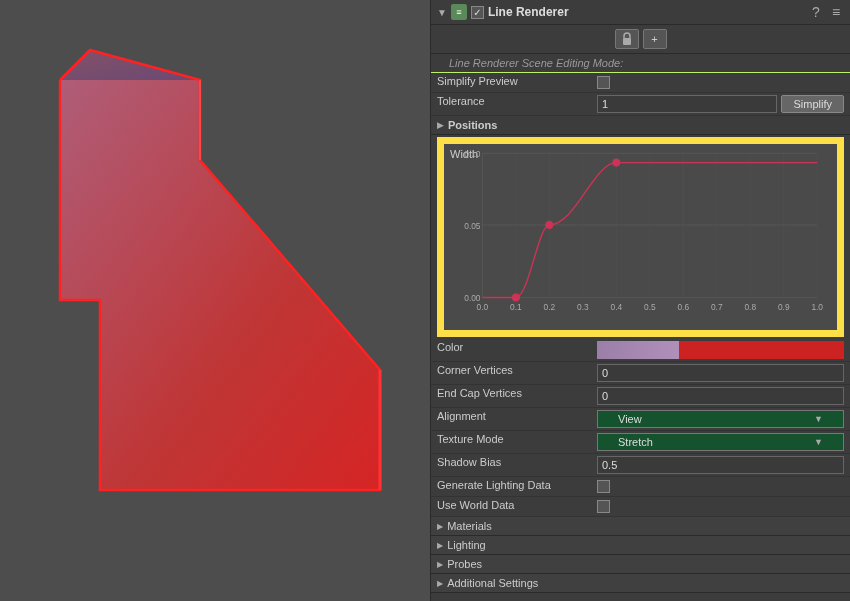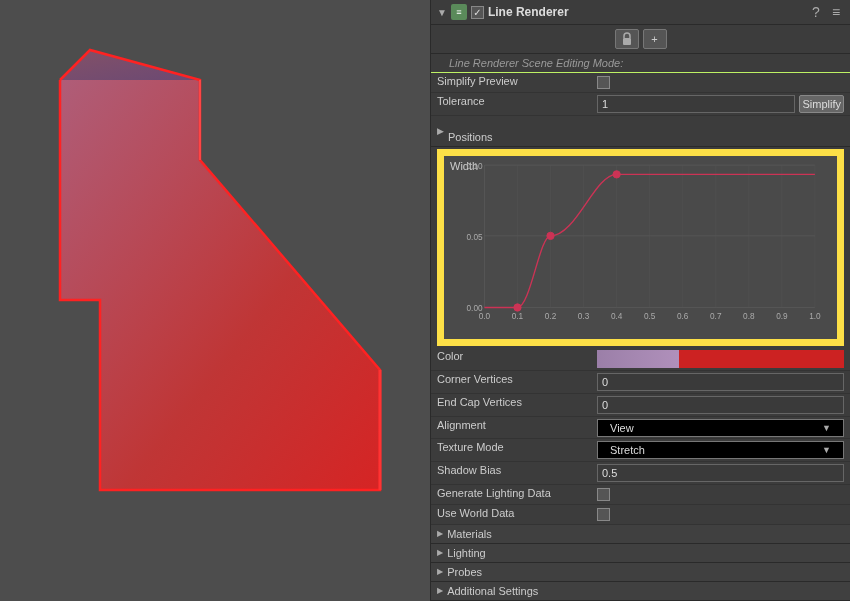--- a/index.html
+++ b/index.html
@@ -176,21 +176,21 @@
       padding: 1px 4px;
       height: 18px;
       flex: 1;
     }
 
     .simplify-btn {
       background: #666;
       border: 1px solid #888;
       color: #ddd;
       font-size: 11px;
-      padding: 1px 2px;
+      padding: 1px 11px;
       height: 18px;
       cursor: pointer;
       border-radius: 2px;
     }
 
     
     .section-header {
       display: flex;
       align-items: center;
       padding: 3px 6px;
@@ -201,22 +201,21 @@
 
     .section-triangle {
       color: #aaa;
       font-size: 9px;
       margin-right: 4px;
     }
 
     .section-label {
       color: #ccc;
       font-size: 11px;
-      font-weight: normal;
-      margin-top: 12px;
+      font-weight: bold;
     }
 
     
     .chart-container {
       margin: 2px 6px;
       background: #4a4a4a;
       border: 7px solid #fde047;
       height: 200px;
       position: relative;
       overflow: hidden;
@@ -251,25 +250,25 @@
     }
 
     .color-swatch-right {
       flex: 2;
       background: #cc2222;
     }
 
     
     .dropdown {
       flex: 1;
-      background: #000000;
+      background: #14532d;
       border: 1px solid #777;
       color: #ddd;
       font-size: 11px;
-      padding: 1px 12px;
+      padding: 1px 20px;
       height: 18px;
       display: flex;
       align-items: center;
       justify-content: space-between;
       cursor: pointer;
     }
 
     .dropdown-arrow {
       color: #aaa;
       font-size: 9px;

